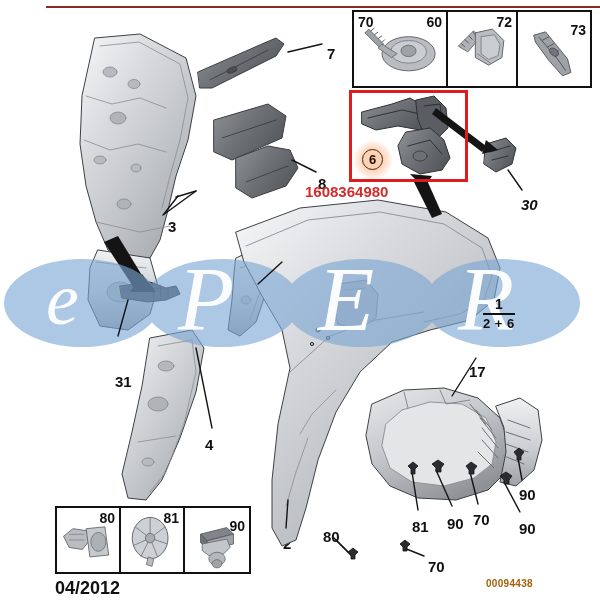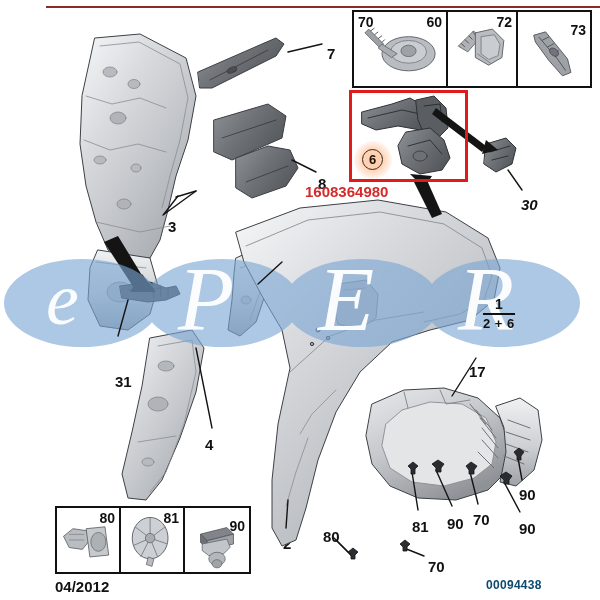--- a/index.html
+++ b/index.html
@@ -157,31 +157,31 @@
     pointer-events: none;
   }
 
   
   #date-stamp {
     position: absolute;
     left: 55px;
     top: 578px;
     font-family: "Liberation Sans", sans-serif;
     font-weight: bold;
-    font-size: 15px;
+    font-size: 18px;
     color: #111111;
   }
   #diagram-ref {
     position: absolute;
     left: 486px;
     top: 578px;
     font-family: "Liberation Sans", sans-serif;
     font-weight: bold;
-    font-size: 12px;
-    color: #0c4a6e;
+    font-size: 10px;
+    color: #a16207;
     letter-spacing: 0.3px;
   }
 
   #artwork { position: absolute; left:0; top:0; width:600px; height:600px; z-index: 2; }
   #fasteners { position: absolute; left:0; top:0; width:600px; height:600px; z-index: 6; }
   #leaders-layer { position: absolute; left:0; top:0; width:600px; height:600px; z-index: 6; }
 </style>
 </head>
 <body>
 

